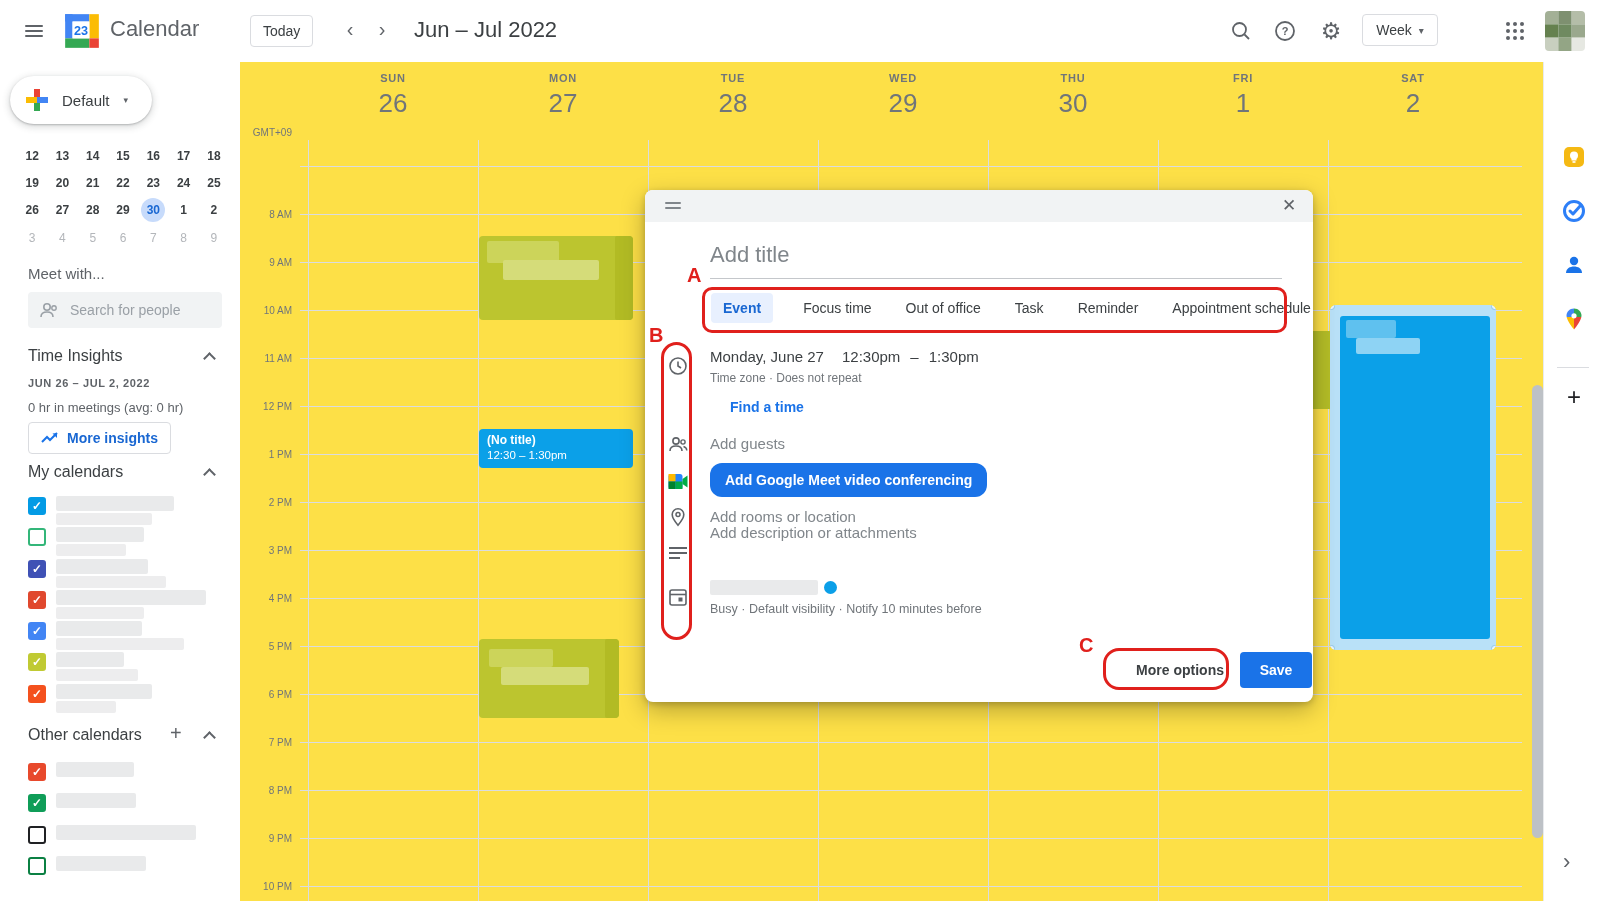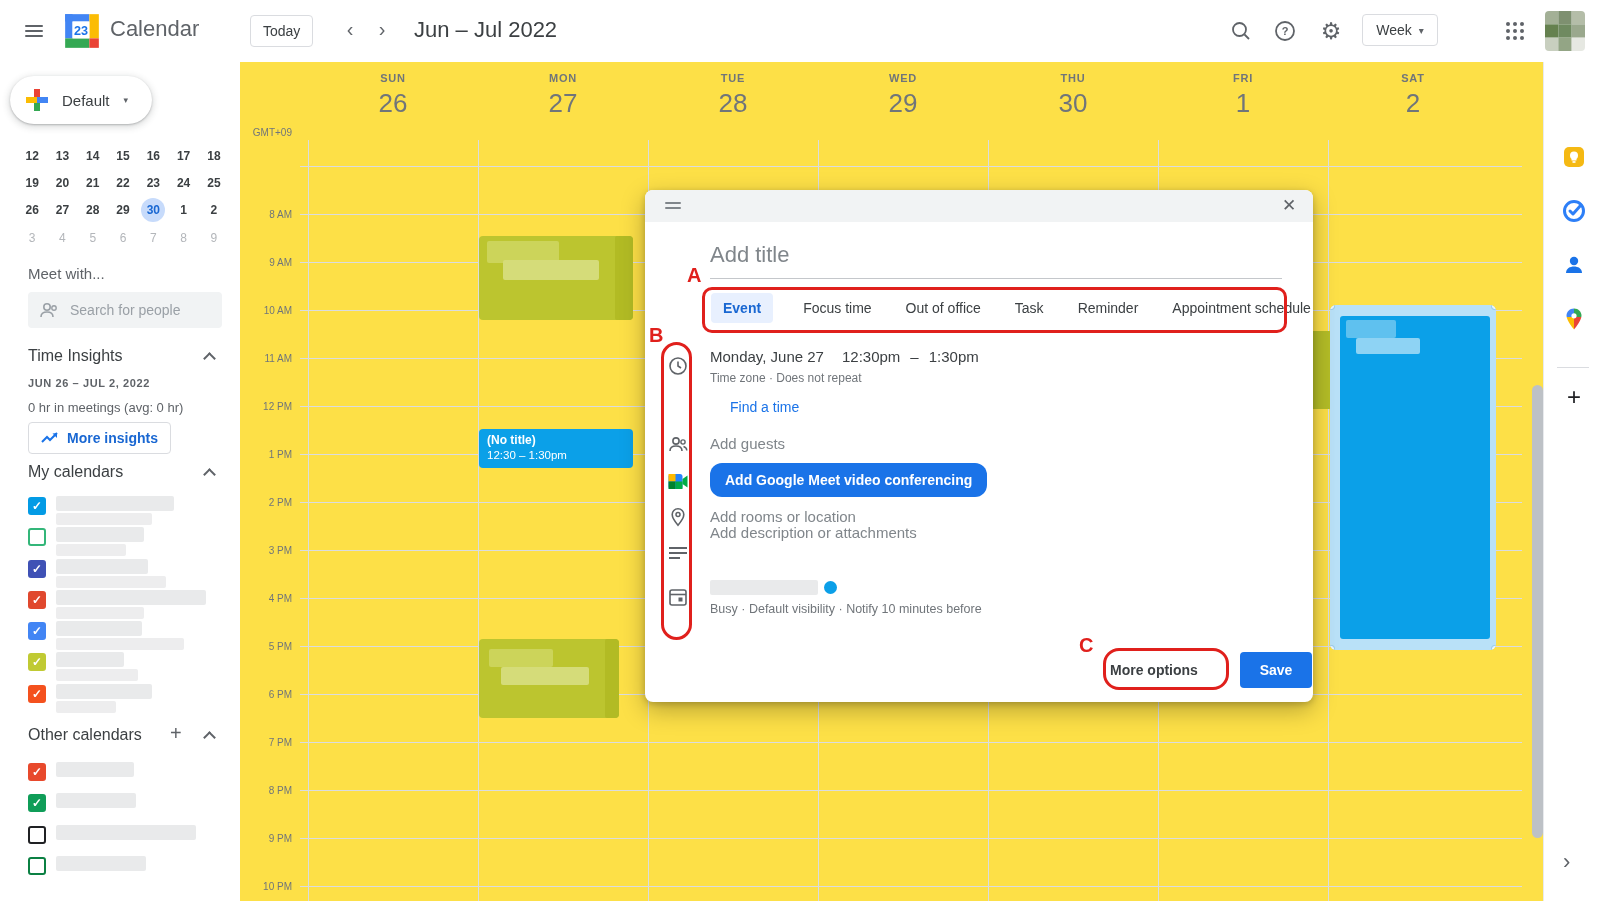--- a/index.html
+++ b/index.html
@@ -99,27 +99,27 @@
   .dlg-title { position:absolute; left:65px; top:52px; width:572px; font-size:22px; color:#80868b; cursor:text; }
   .dlg-title-line { position:absolute; left:65px; top:88px; width:572px; height:1px; background:#c4c7cb; }
   .tabs { position:absolute; left:66px; top:103px; display:flex; align-items:center; gap:26px;justify-content:center; }
   .tab { font-size:14px; color:#3c4043; padding:7px 4px; border-radius:4px; cursor:pointer; white-space:nowrap; }
   .tab[data-state="active"] { background:#e8f0fe; color:#1967d2; font-weight:700; padding:7px 12px; }
   .dlg-icon { position:absolute; left:22px; width:22px; height:22px; display:flex; align-items:center; justify-content:center; }
   .dt-line { position:absolute; left:65px; top:158px; font-size:15px; color:#3c4043; cursor:pointer; }
   .dt-line .t { margin-left:18px; }
   .dt-line .dash { margin:0 10px; }
   .tz-line { position:absolute; left:65px; top:181px; font-size:12px; color:#70757a; cursor:pointer; }
-  .find-time { position:absolute; left:65px; top:209px; font-size:14px; font-weight:400; color:#1a73e8; cursor:pointer;padding-left:20px; }
+  .find-time { position:absolute; left:65px; top:209px; font-size:14px; font-weight:700; color:#1a73e8; cursor:pointer;padding-left:20px; }
   .ph-row { position:absolute; left:65px; font-size:15px; color:#80868b; cursor:pointer; }
   .meet-btn { position:absolute; left:65px; top:273px; height:34px; padding:0 15px; background:#1a73e8; color:#fff; font-size:14px; font-weight:700; border:none; border-radius:12px; display:flex; align-items:center; cursor:pointer; }
   .cal-blur { position:absolute; left:65px; top:390px; width:108px; height:15px; background:#e9eaeb; border-radius:2px; }
   .cal-dot { position:absolute; left:179px; top:391px; width:13px; height:13px; border-radius:50%; background:#0b9fe8; }
   .busy-line { position:absolute; left:65px; top:412px; font-size:12.5px; color:#70757a; cursor:pointer; }
-  .more-btn { position:absolute; left:465px; top:463px; width:114px; height:34px; line-height:34px; text-align:left; font-size:14px; font-weight:700; color:#3c4043; border-radius:4px; cursor:pointer; }
+  .more-btn { position:absolute; left:465px; top:463px; width:114px; height:34px; line-height:34px; text-align:right; font-size:14px; font-weight:700; color:#3c4043; border-radius:4px; cursor:pointer; }
   .save-btn { position:absolute; left:595px; top:462px; width:72px; height:36px; line-height:36px; text-align:center; font-size:14px; font-weight:700; color:#fff; background:#1a73e8; border-radius:4px; cursor:pointer; }
 
   
   .ann { position:absolute; z-index:20; pointer-events:none; }
   .ann-label { font-size:20px; font-weight:700; font-family:"Liberation Sans",sans-serif; }
   .ann-box { border:3px solid; }
 </style>
 </head>
 <body>
 

